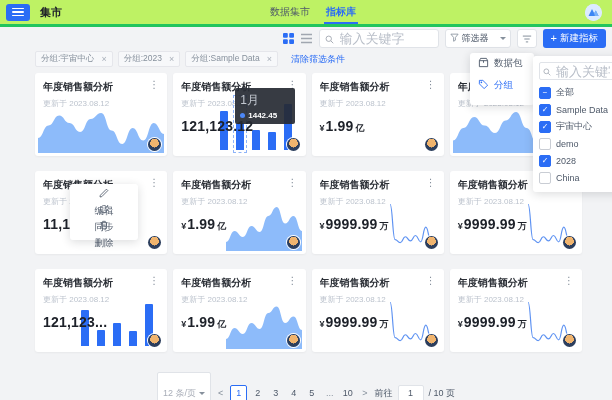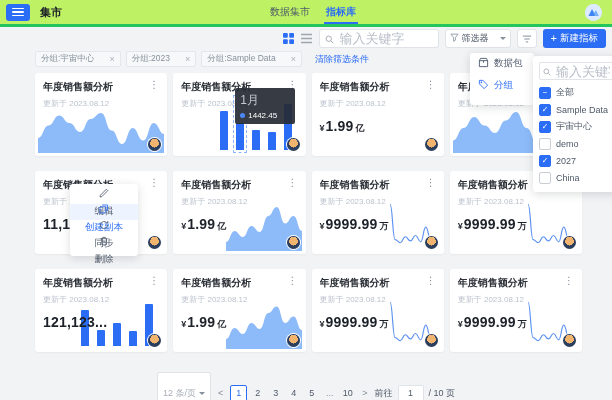--- a/index.html
+++ b/index.html
@@ -28,21 +28,21 @@
                  display:flex;align-items:center;gap:3px;padding:0 4px;font-size:9px;color:#4e5969;cursor:pointer;}
   .chevron{margin-left:auto;width:0;height:0;border-left:3px solid transparent;border-right:3px solid transparent;
            border-top:3.5px solid #86909c;}
   .icon-btn{width:18px;height:17px;background:#fff;border:1px solid #e0e3e8;border-radius:3px;display:grid;place-items:center;cursor:pointer;}
   .new-btn{height:19px;background:#2b6df5;color:#fff;border-radius:3px;display:flex;align-items:center;gap:3px;
            padding:0 8px;font-size:9.5px;cursor:pointer;white-space:nowrap;}
   .new-btn .plus{font-size:11px;line-height:1;}
   
   .tags-row{position:absolute;top:51px;left:35px;display:flex;gap:5px;align-items:center;z-index:5;}
   .tag{height:14px;background:#f7f8fa;border:1px solid #e5e6eb;border-radius:2px;display:flex;align-items:center;
-       gap:15px;padding:0 5px;font-size:8.5px;color:#86909c;cursor:pointer;white-space:nowrap;}
+       gap:7px;padding:0 5px;font-size:8.5px;color:#86909c;cursor:pointer;white-space:nowrap;}
   .tag .x{color:#a9b0ba;font-size:9px;line-height:1;}
   .clear-link{color:#2b6df5;font-size:9px;margin-left:8px;cursor:pointer;}
   
   .grid{position:absolute;left:35px;top:73px;width:547px;display:grid;grid-template-columns:repeat(4,1fr);
         grid-auto-rows:83px;gap:15px 6px;}
   .card{background:#fff;border-radius:3px;position:relative;padding:7px 8px;overflow:hidden;
         box-shadow:0 1px 2px rgba(31,35,41,.05);cursor:pointer;}
   .card-title-row{display:flex;justify-content:space-between;align-items:flex-start;}
   .card-title{font-size:10px;font-weight:bold;color:#2b2f36;white-space:nowrap;overflow:hidden;}
   .kebab{color:#86909c;font-size:10px;line-height:1;cursor:pointer;flex:none;}
@@ -57,21 +57,21 @@
   .chart-bar-side{position:absolute;right:6px;bottom:6px;width:80px;height:52px;display:flex;align-items:flex-end;gap:8px;}
   .chart-bar-side .bar-slot{position:relative;height:100%;width:8px;display:flex;align-items:flex-end;}
   .chart-bar-side .bar{width:8px;background:#2b6df5;border-radius:1px 1px 0 0;}
   .bar-slot.selected{outline:1px dashed #8fb4f8;outline-offset:2px;}
   .chart-svg{width:100%;height:100%;display:block;}
   .avatar{position:absolute;right:6px;bottom:5px;width:13px;height:13px;border-radius:50%;z-index:6;
           background:radial-gradient(circle at 50% 40%,#f0b46e 0 42%,#2c3e5d 43%);box-shadow:0 0 0 1px #fff;}
   .tooltip{position:absolute;left:62px;top:15px;width:50px;background:rgba(38,42,51,.92);border-radius:2px;
            padding:4px 5px;z-index:7;}
   .tooltip .t-label{font-size:12px;color:#c2c7d0;}
-  .tooltip .t-row{display:flex;align-items:center;gap:3px;margin-top:2px;font-size:8px;color:#fff;font-weight:normal;}
+  .tooltip .t-row{display:flex;align-items:center;gap:3px;margin-top:2px;font-size:8px;color:#fff;font-weight:bold;}
   .tooltip .dot{width:5px;height:5px;border-radius:50%;background:#4c87f6;flex:none;}
   
   .filter-menu{position:absolute;left:470px;top:53px;width:64px;background:#fff;border-radius:3px;
                box-shadow:0 2px 10px rgba(31,35,41,.16);padding:4px 0;z-index:40;}
   .fm-item{height:22px;display:flex;gap:5px;padding:0 8px;font-size:9.5px;color:#4e5969;cursor:pointer;}
   .fm-item.active{color:#2b6df5;}
   .fm-item svg,.cm-item svg{width:11px;height:11px;flex:none;}
   .group-panel{position:absolute;left:533px;top:56px;width:77px;background:#fff;border-radius:3px;
                box-shadow:0 2px 10px rgba(31,35,41,.16);padding:6px;z-index:40;}
   .panel-search{height:16px;border:1px solid #e0e3e8;border-radius:2px;display:flex;align-items:center;gap:3px;
@@ -194,20 +194,23 @@
         </svg>
       </div>
       <div class="avatar"></div>
     </div>
     <div class="card">
       <div class="card-title-row">
         <div class="card-title">年度销售额分析</div>
         <span class="kebab">⋮</span>
       </div>
       <div class="card-sub">更新于 2023.08.12</div>
+      <div class="num-row">
+        <span class="num-value">121,123.12</span>
+      </div>
       <div class="chart-bar-side">
         <div class="bar-slot">
           <div class="bar" style="height: 75%;"></div>
         </div>
         <div class="bar-slot selected">
           <div class="bar" style="height: 52%;"></div>
         </div>
         <div class="bar-slot">
           <div class="bar" style="height: 38%;"></div>
         </div>
@@ -440,42 +443,35 @@
       <div class="gp-option">
         <span class="cb checked">✓</span>
         <span class="gp-label">宇宙中心</span>
       </div>
       <div class="gp-option">
         <span class="cb unchecked"></span>
         <span class="gp-label">demo</span>
       </div>
       <div class="gp-option">
         <span class="cb checked">✓</span>
-        <span class="gp-label">2027</span>
+        <span class="gp-label">2028</span>
       </div>
       <div class="gp-option">
         <span class="cb unchecked"></span>
         <span class="gp-label">China</span>
       </div>
     </div>
 </div>
 
 <div class="context-menu">
     <div class="cm-item">
       <span><svg viewBox="0 0 12 12" style="width: 10px; height: 10px;">
           <path d="M1.6 8.7 1.2 10.8 3.3 10.4 10.6 3.1 8.9 1.4z" fill="none" stroke="currentColor" stroke-width="1"></path>
         </svg></span>
       <span>编辑</span>
-    </div>
-    <div class="cm-item active">
-      <span><svg viewBox="0 0 12 12" style="width: 10px; height: 10px;">
-          <rect x="1.2" y="3.2" width="7" height="7.6" rx=".8" fill="none" stroke="currentColor" stroke-width="1"></rect>
-          <path d="M3.8 1.2h6.4v7.2" fill="none" stroke="currentColor" stroke-width="1"></path>
-        </svg></span>
-      <span>创建副本</span>
     </div>
     <div class="cm-item">
       <span><svg viewBox="0 0 12 12" style="width: 10px; height: 10px;">
           <path d="M10.2 6a4.2 4.2 0 1 1-1.3-3" fill="none" stroke="currentColor" stroke-width="1"></path>
           <path d="M10.4 1.2v2.4H8" fill="none" stroke="currentColor" stroke-width="1"></path>
         </svg></span>
       <span>同步</span>
     </div>
     <div class="cm-item">
       <span><svg viewBox="0 0 12 12" style="width: 10px; height: 10px;">

